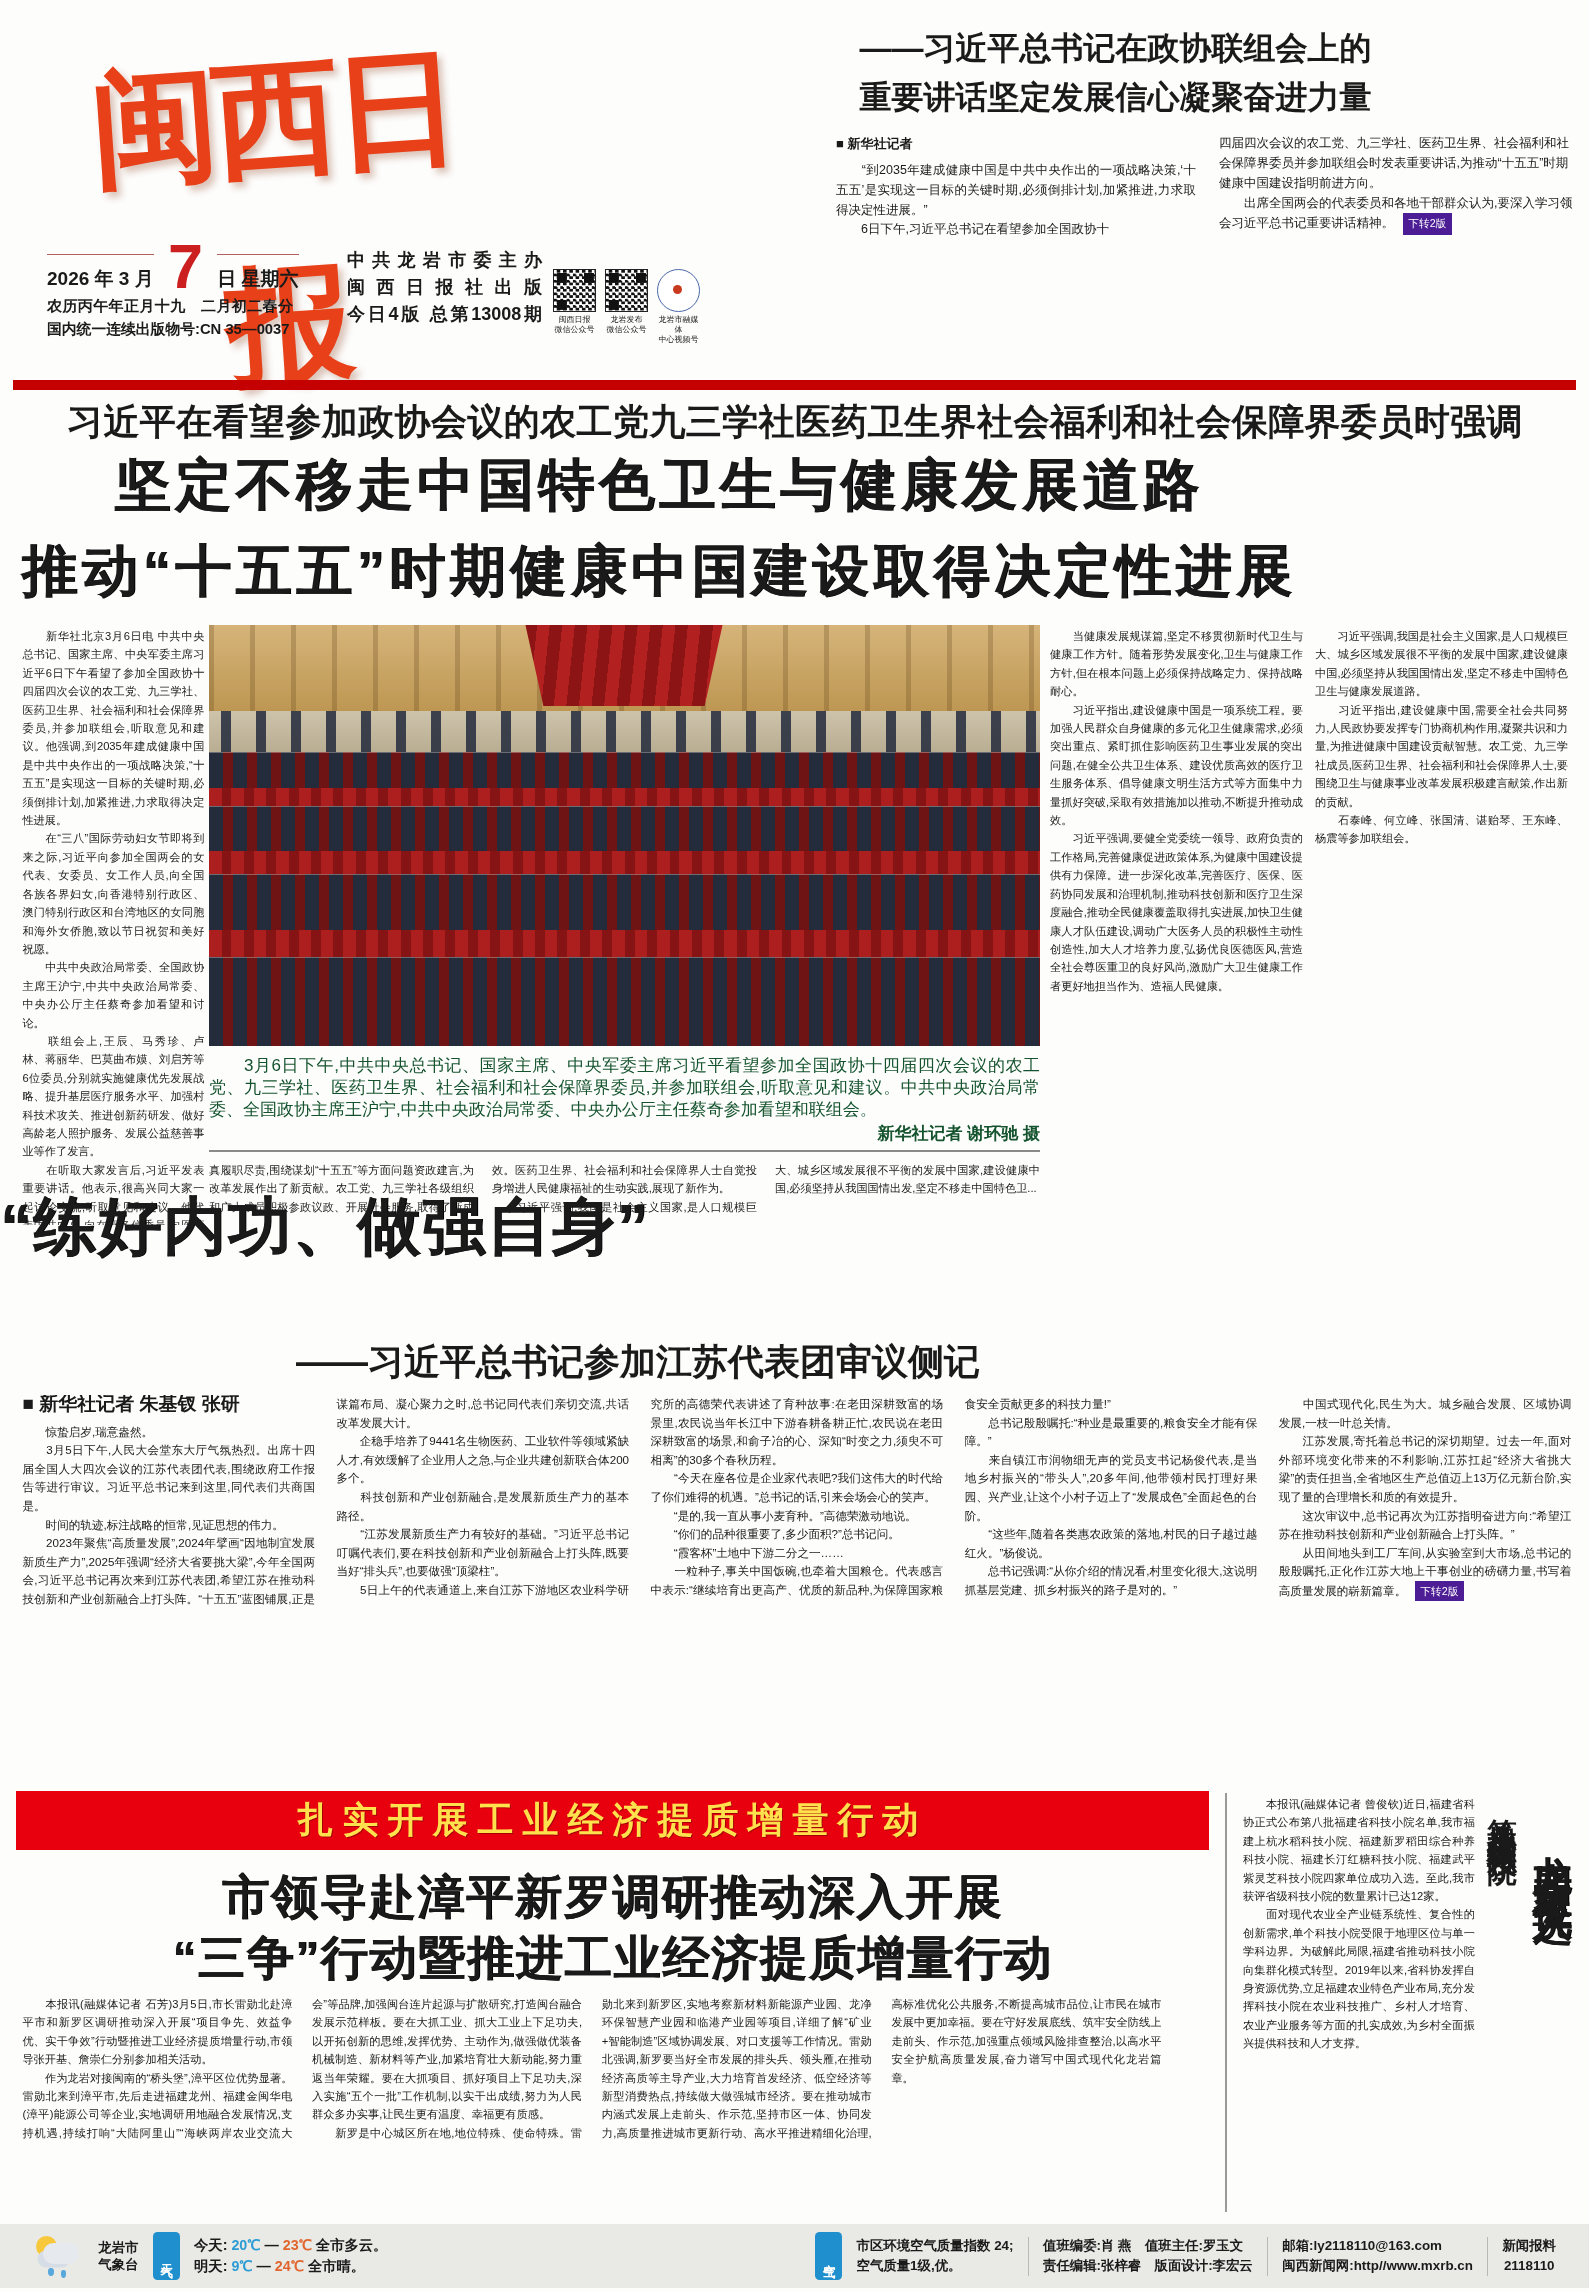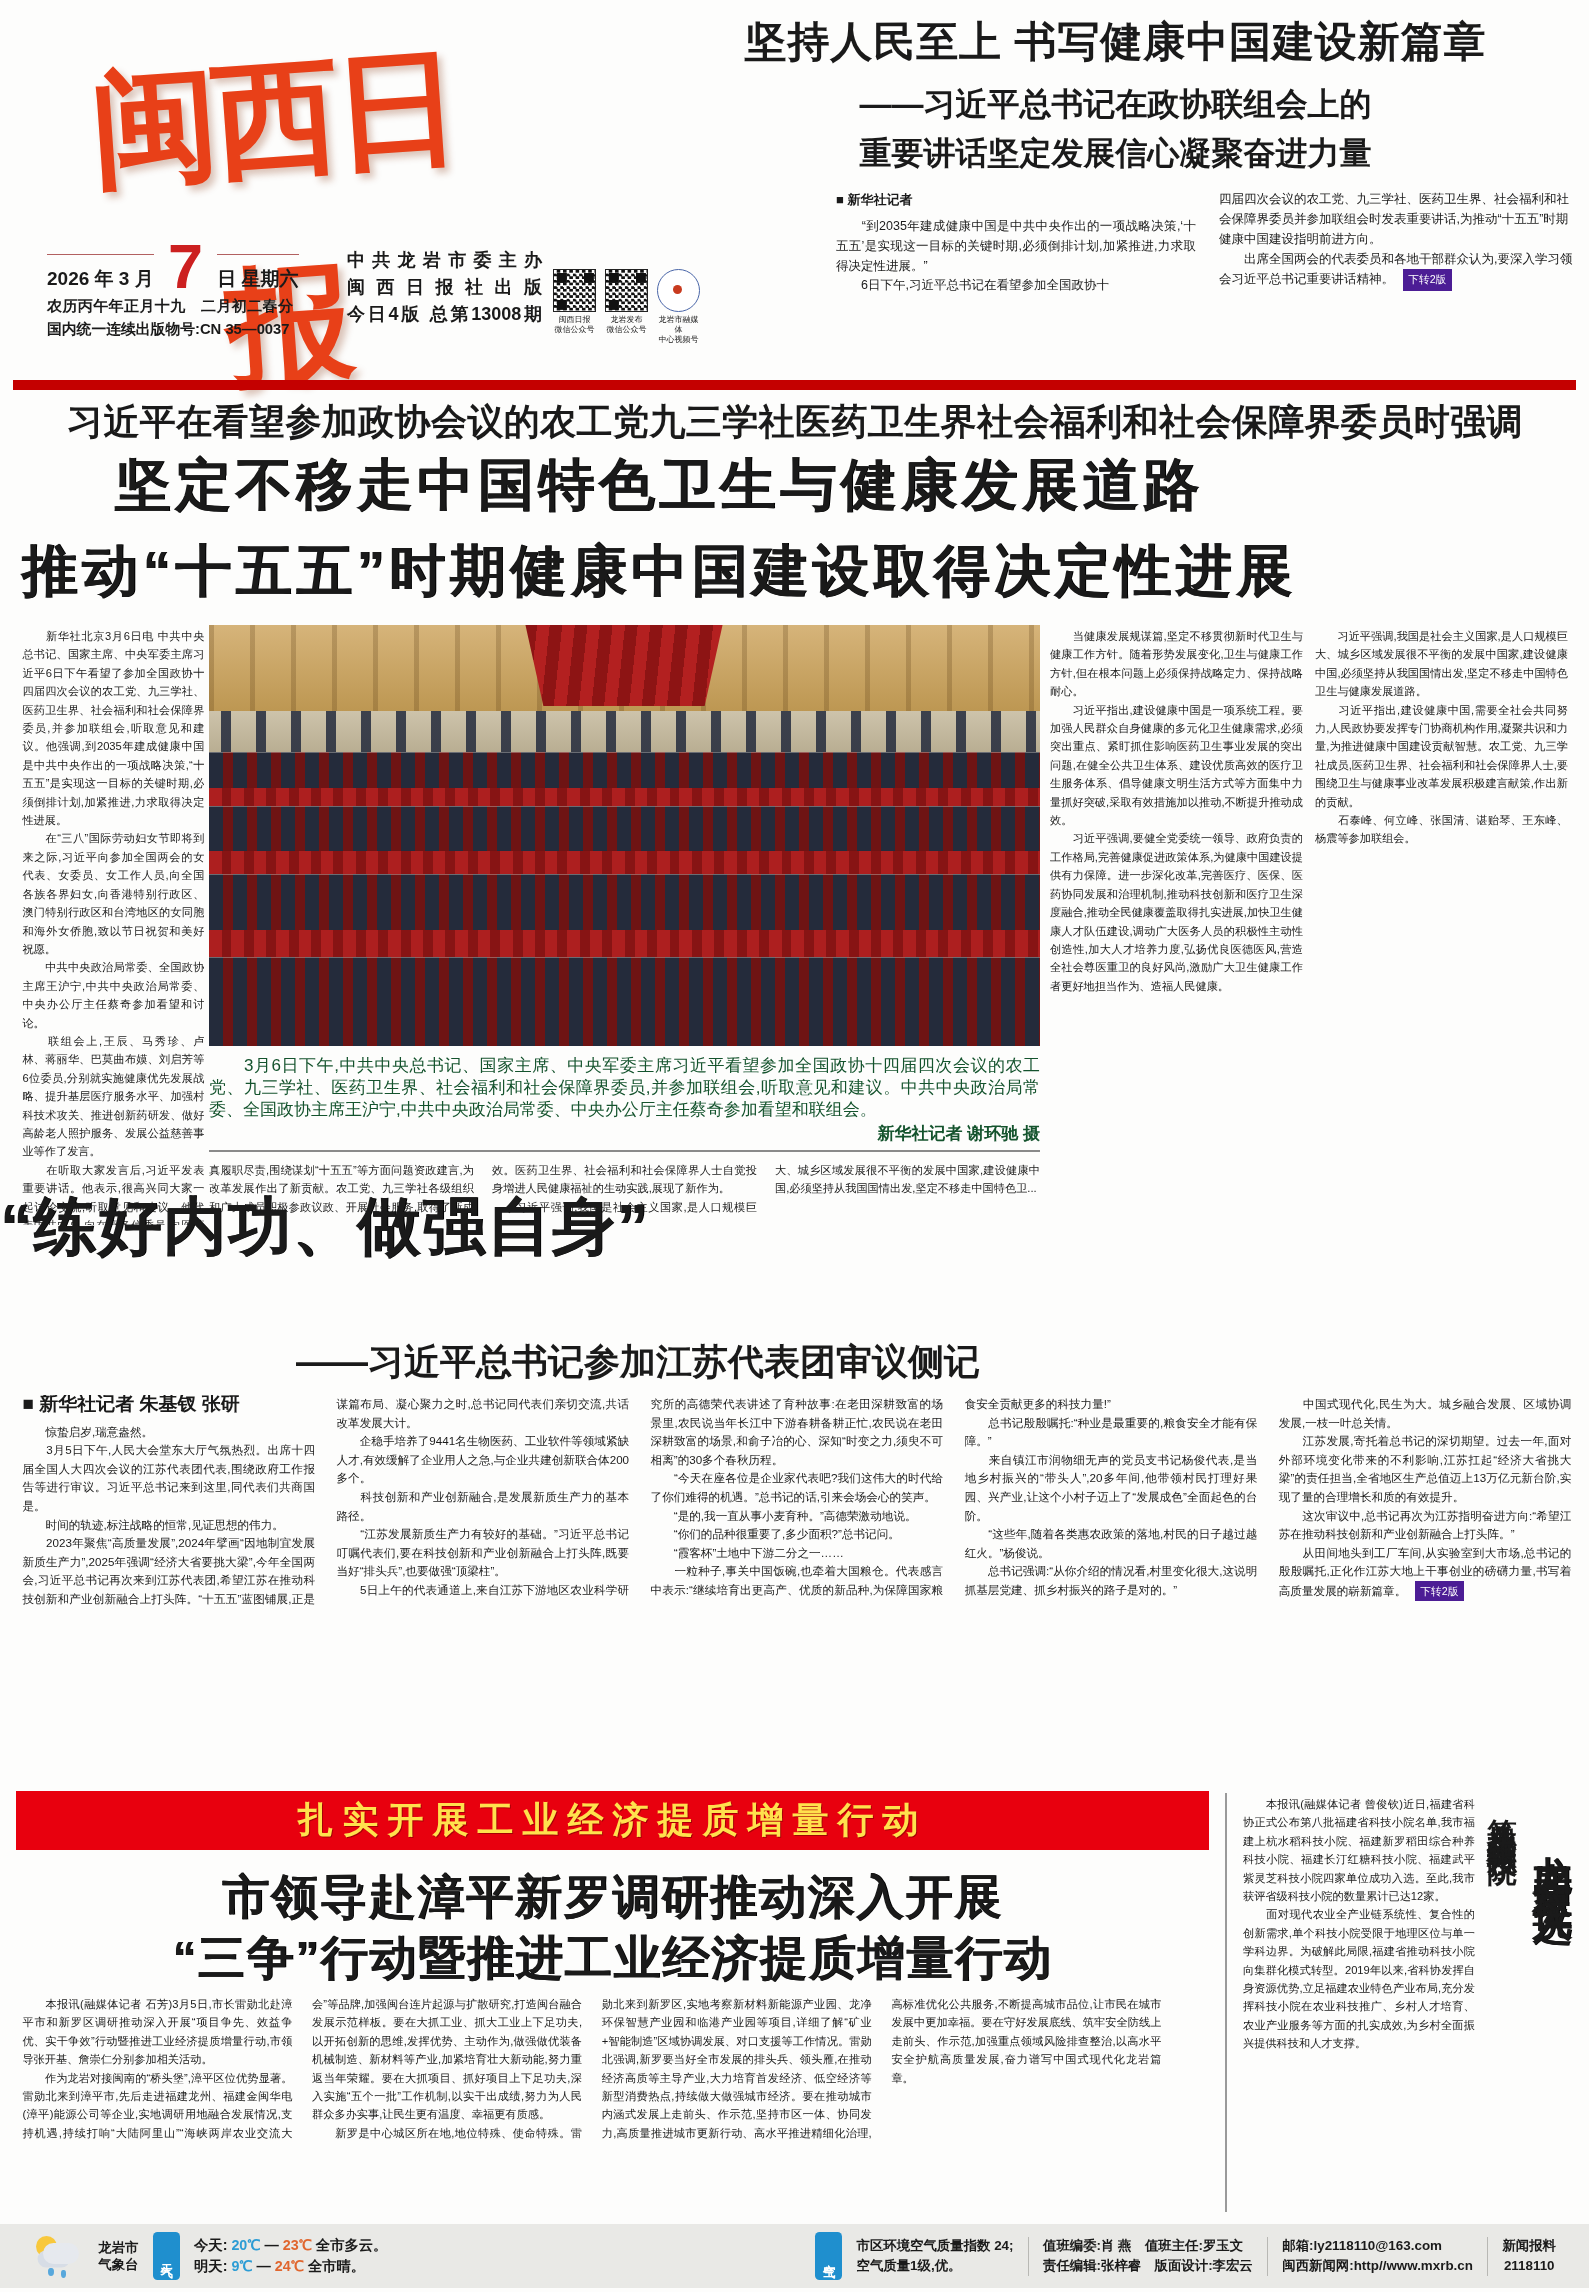--- a/index.html
+++ b/index.html
@@ -175,21 +175,20 @@
 微信公众号</div>
   </div>
   <div class="qritem">
     <div class="seal"></div>
     <div class="lbl">龙岩市融媒体
 中心视频号</div>
   </div>
 </div>
 
 <div id="topstory" class="abs">
-  <div class="t">坚持人民至上 书写健康中国建设新篇章</div>
   <div class="s1">——习近平总书记在政协联组会上的</div>
   <div class="s2">重要讲话坚定发展信心凝聚奋进力量</div>
   <div class="cols">
     <div class="c">
       <div class="by">■ 新华社记者</div>
       <div class="pre just">　　“到2035年建成健康中国是中共中央作出的一项战略决策,‘十五五’是实现这一目标的关键时期,必须倒排计划,加紧推进,力求取得决定性进展。”
 　　6日下午,习近平总书记在看望参加全国政协十</div>
     </div>
     <div class="c">
       <span class="pre just">四届四次会议的农工党、九三学社、医药卫生界、社会福利和社会保障界委员并参加联组会时发表重要讲话,为推动“十五五”时期健康中国建设指明前进方向。

